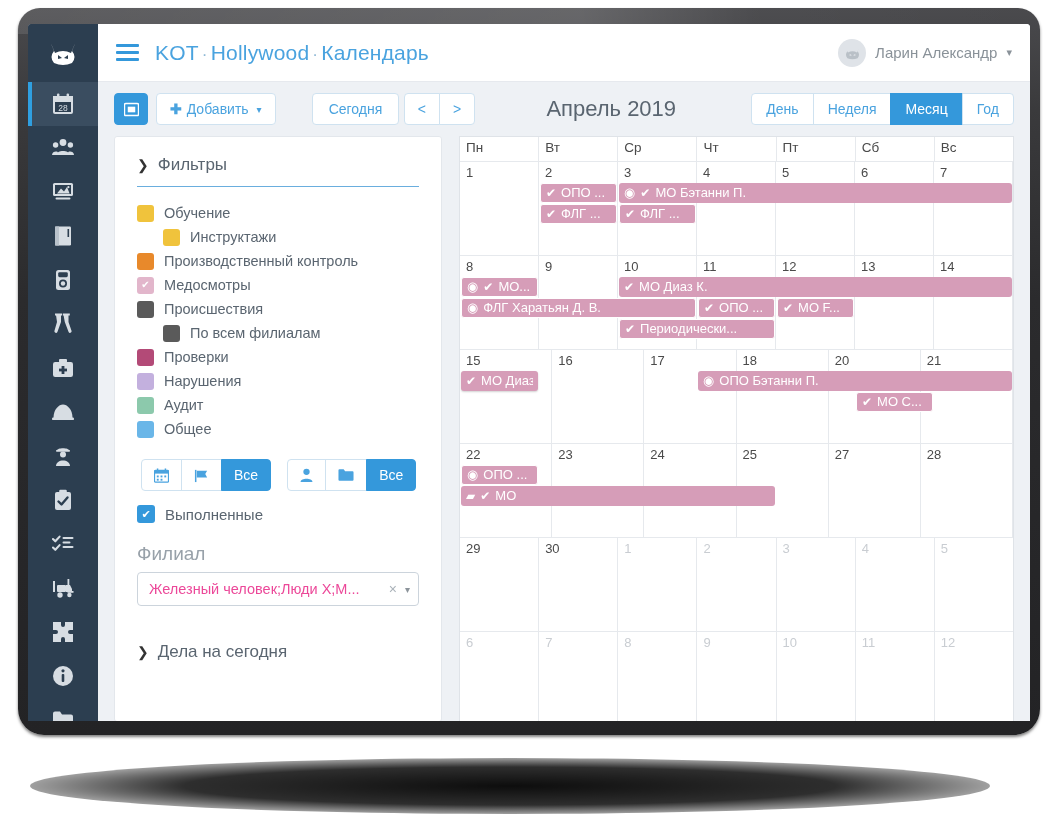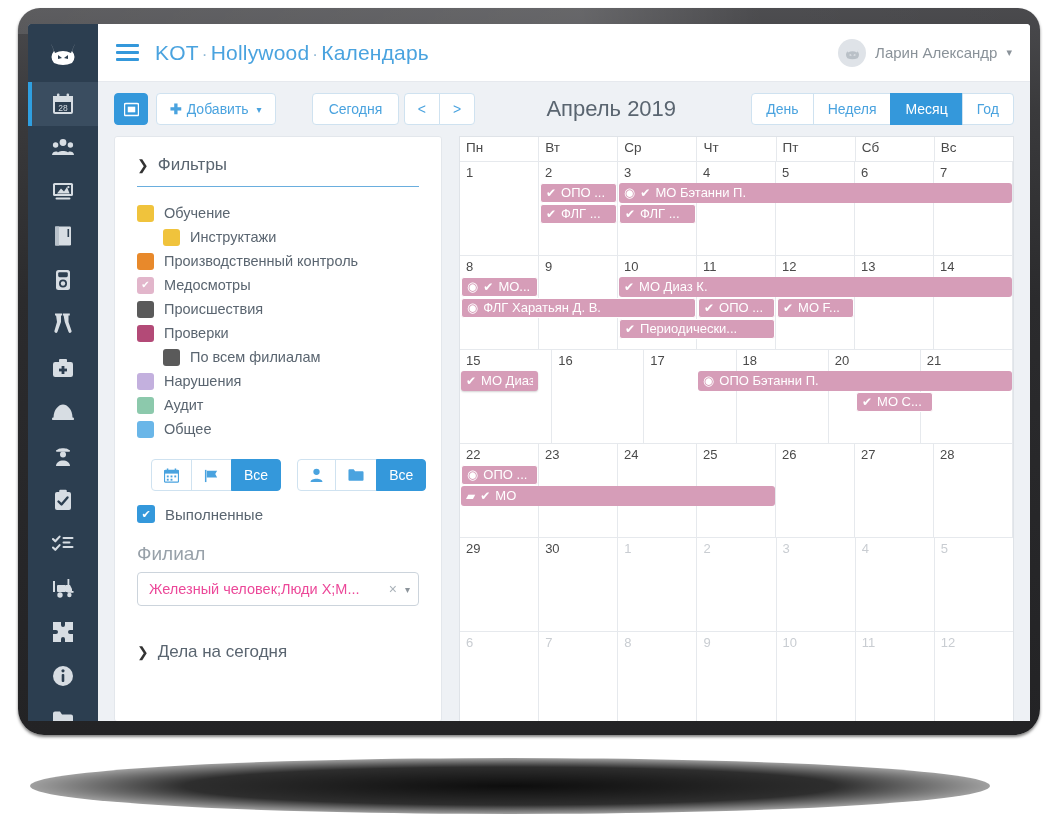--- a/index.html
+++ b/index.html
@@ -129,21 +129,21 @@
     display: flex; align-items: center; gap: 10px; font-size: 14.5px;
     color: #5a6570; padding: 3.5px 0; cursor: pointer;
   }
   .filter-row.indent { padding-left: 26px; }
   .swatch {
     width: 17px; height: 17px; border-radius: 3px; flex: 0 0 17px;
     display:flex;align-items:center;justify-content:center;
   }
   .swatch .chk { color:#fff; font-size:10px; line-height:1; }
 
-  #seg-row { display:flex; gap: 16px; margin: 18px 0 14px 14px; }
+  #seg-row { display:flex; gap: 16px; margin: 18px 0 14px 4px; }
   #seg-row .btn { height: 32px; padding: 0 12px; }
   #seg-row .btn svg { display:block; }
 
   .checkline { display:flex; align-items:center; gap:10px; font-size:15px; color:#5a6570; cursor:pointer; }
   .cbox {
     width:18px;height:18px;border-radius:3px;background:#3498db;
     display:flex;align-items:center;justify-content:center;color:#fff;font-size:11px;
   }
   .field-label { font-size: 19px; color: #98a1a9; margin: 20px 0 7px 0; }
   #branch-select {
@@ -398,27 +398,27 @@
             <div class="filter-row">
               <span class="swatch" style="background: rgb(226, 182, 203);">
                 <span class="chk">✔</span>
               </span>
               <span>Медосмотры</span>
             </div>
             <div class="filter-row">
               <span class="swatch" style="background: rgb(90, 90, 90);"></span>
               <span>Происшествия</span>
             </div>
+            <div class="filter-row indent">
+              <span class="swatch" style="background: rgb(90, 90, 90);"></span>
+              <span>По всем филиалам</span>
+            </div>
             <div class="filter-row">
               <span class="swatch" style="background: rgb(179, 74, 119);"></span>
               <span>Проверки</span>
-            </div>
-            <div class="filter-row indent">
-              <span class="swatch" style="background: rgb(90, 90, 90);"></span>
-              <span>По всем филиалам</span>
             </div>
             <div class="filter-row">
               <span class="swatch" style="background: rgb(195, 176, 222);"></span>
               <span>Нарушения</span>
             </div>
             <div class="filter-row">
               <span class="swatch" style="background: rgb(140, 201, 172);"></span>
               <span>Аудит</span>
             </div>
             <div class="filter-row">
@@ -622,23 +622,20 @@
               <div class="cal-cell">
                 <div class="daynum">23</div>
               </div>
               <div class="cal-cell">
                 <div class="daynum">24</div>
               </div>
               <div class="cal-cell">
                 <div class="daynum">25</div>
               </div>
               <div class="cal-cell">
-                <div class="daynum">26</div>
-              </div>
-              <div class="cal-cell">
                 <div class="daynum">27</div>
               </div>
               <div class="cal-cell">
                 <div class="daynum">28</div>
               </div>
               <div class="ev bordered" style="background: rgb(214, 157, 184); left: calc(0% + 1px); width: calc(14.2857% - 2px); top: 21px;">
                 <span class="gl clock">◉</span>
                 <span class="ev-text">ОПО ...</span>
               </div>
               <div class="ev" style="background: rgb(214, 157, 184); left: calc(0% + 1px); width: calc(57.1429% - 2px); top: 42px;">

